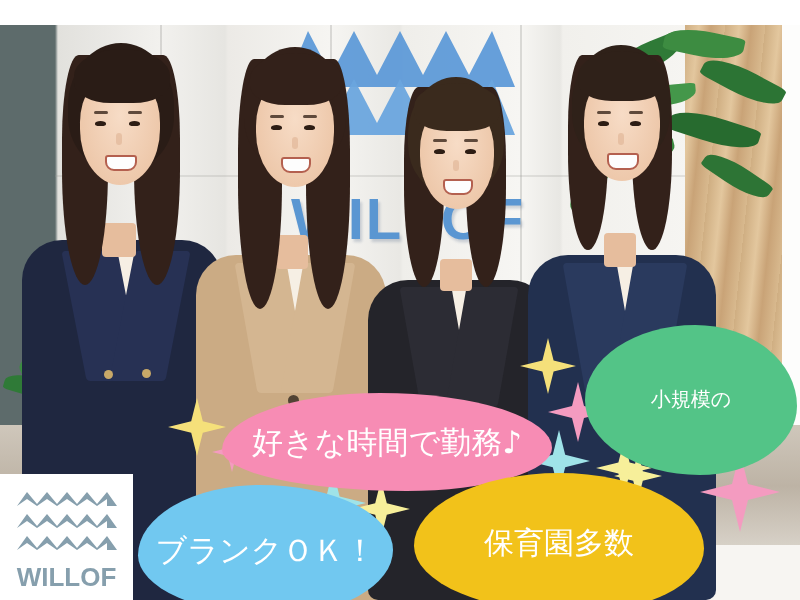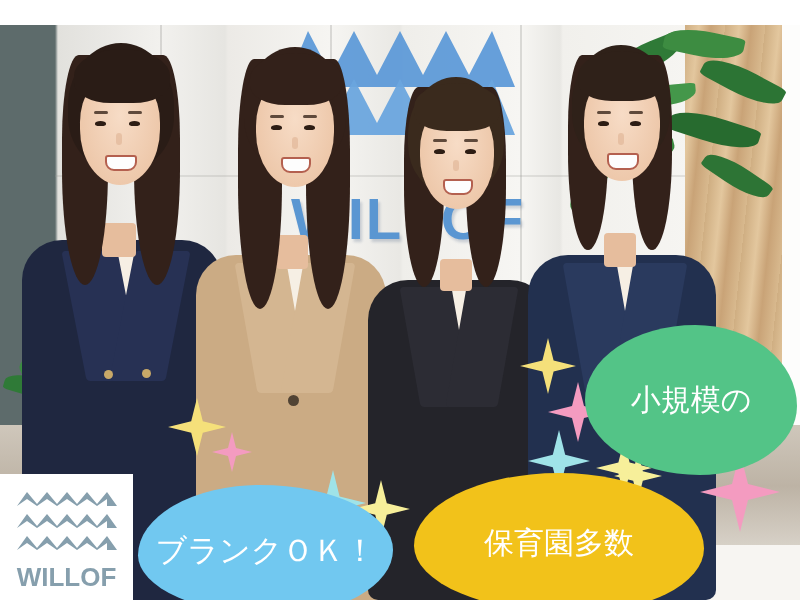--- a/index.html
+++ b/index.html
@@ -173,21 +173,21 @@
     left: 222px; top: 393px; width: 330px; height: 98px;
     background: #f78cb4;
     border-radius: 48% 52% 44% 56% / 58% 56% 44% 42%;
     font-size: 31px;
     z-index: 20;
   }
   .blob-green {
     left: 585px; top: 325px; width: 212px; height: 150px;
     background: #53c487;
     border-radius: 52% 48% 46% 54% / 50% 54% 46% 50%;
-    font-size: 30px;
+    font-size: 20px;
     z-index: 22;
   }
   .blob-blue {
     left: 138px; top: 485px; width: 255px; height: 130px;
     background: #71c8f0;
     border-radius: 48% 52% 46% 54% / 54% 50% 50% 46%;
     font-size: 31px;
     z-index: 21;
   }
   .blob-yellow {
@@ -361,20 +361,23 @@
       <div class="spark" style="left: 300px; top: 470px; width: 66px; height: 66px; background: rgb(159, 227, 232); transform: rotate(0deg); z-index: 15;"></div>
       <div class="spark" style="left: 352px; top: 480px; width: 58px; height: 58px; background: rgb(247, 239, 154); transform: rotate(0deg); z-index: 15;"></div>
       <div class="spark" style="left: 520px; top: 338px; width: 56px; height: 56px; background: rgb(245, 224, 122); transform: rotate(0deg); z-index: 15;"></div>
       <div class="spark" style="left: 548px; top: 382px; width: 60px; height: 60px; background: rgb(244, 155, 192); transform: rotate(0deg); z-index: 15;"></div>
       <div class="spark" style="left: 528px; top: 430px; width: 62px; height: 62px; background: rgb(159, 227, 232); transform: rotate(0deg); z-index: 15;"></div>
       <div class="spark" style="left: 596px; top: 440px; width: 56px; height: 56px; background: rgb(247, 239, 154); transform: rotate(0deg); z-index: 15;"></div>
       <div class="spark" style="left: 700px; top: 452px; width: 80px; height: 80px; background: rgb(244, 155, 192); transform: rotate(0deg); z-index: 15;"></div>
       <div class="spark" style="left: 614px; top: 452px; width: 48px; height: 48px; background: rgb(247, 239, 154); transform: rotate(0deg); z-index: 15;"></div>
     </div>
 
+  <div class="blob blob-pink">
+    <span>好きな時間で勤務♪</span>
+  </div>
 
   <div class="blob blob-green">
     <span>小規模の</span>
   </div>
 
   <div class="blob blob-blue">
     <span>ブランクＯＫ！</span>
   </div>
 
   <div class="blob blob-yellow">

